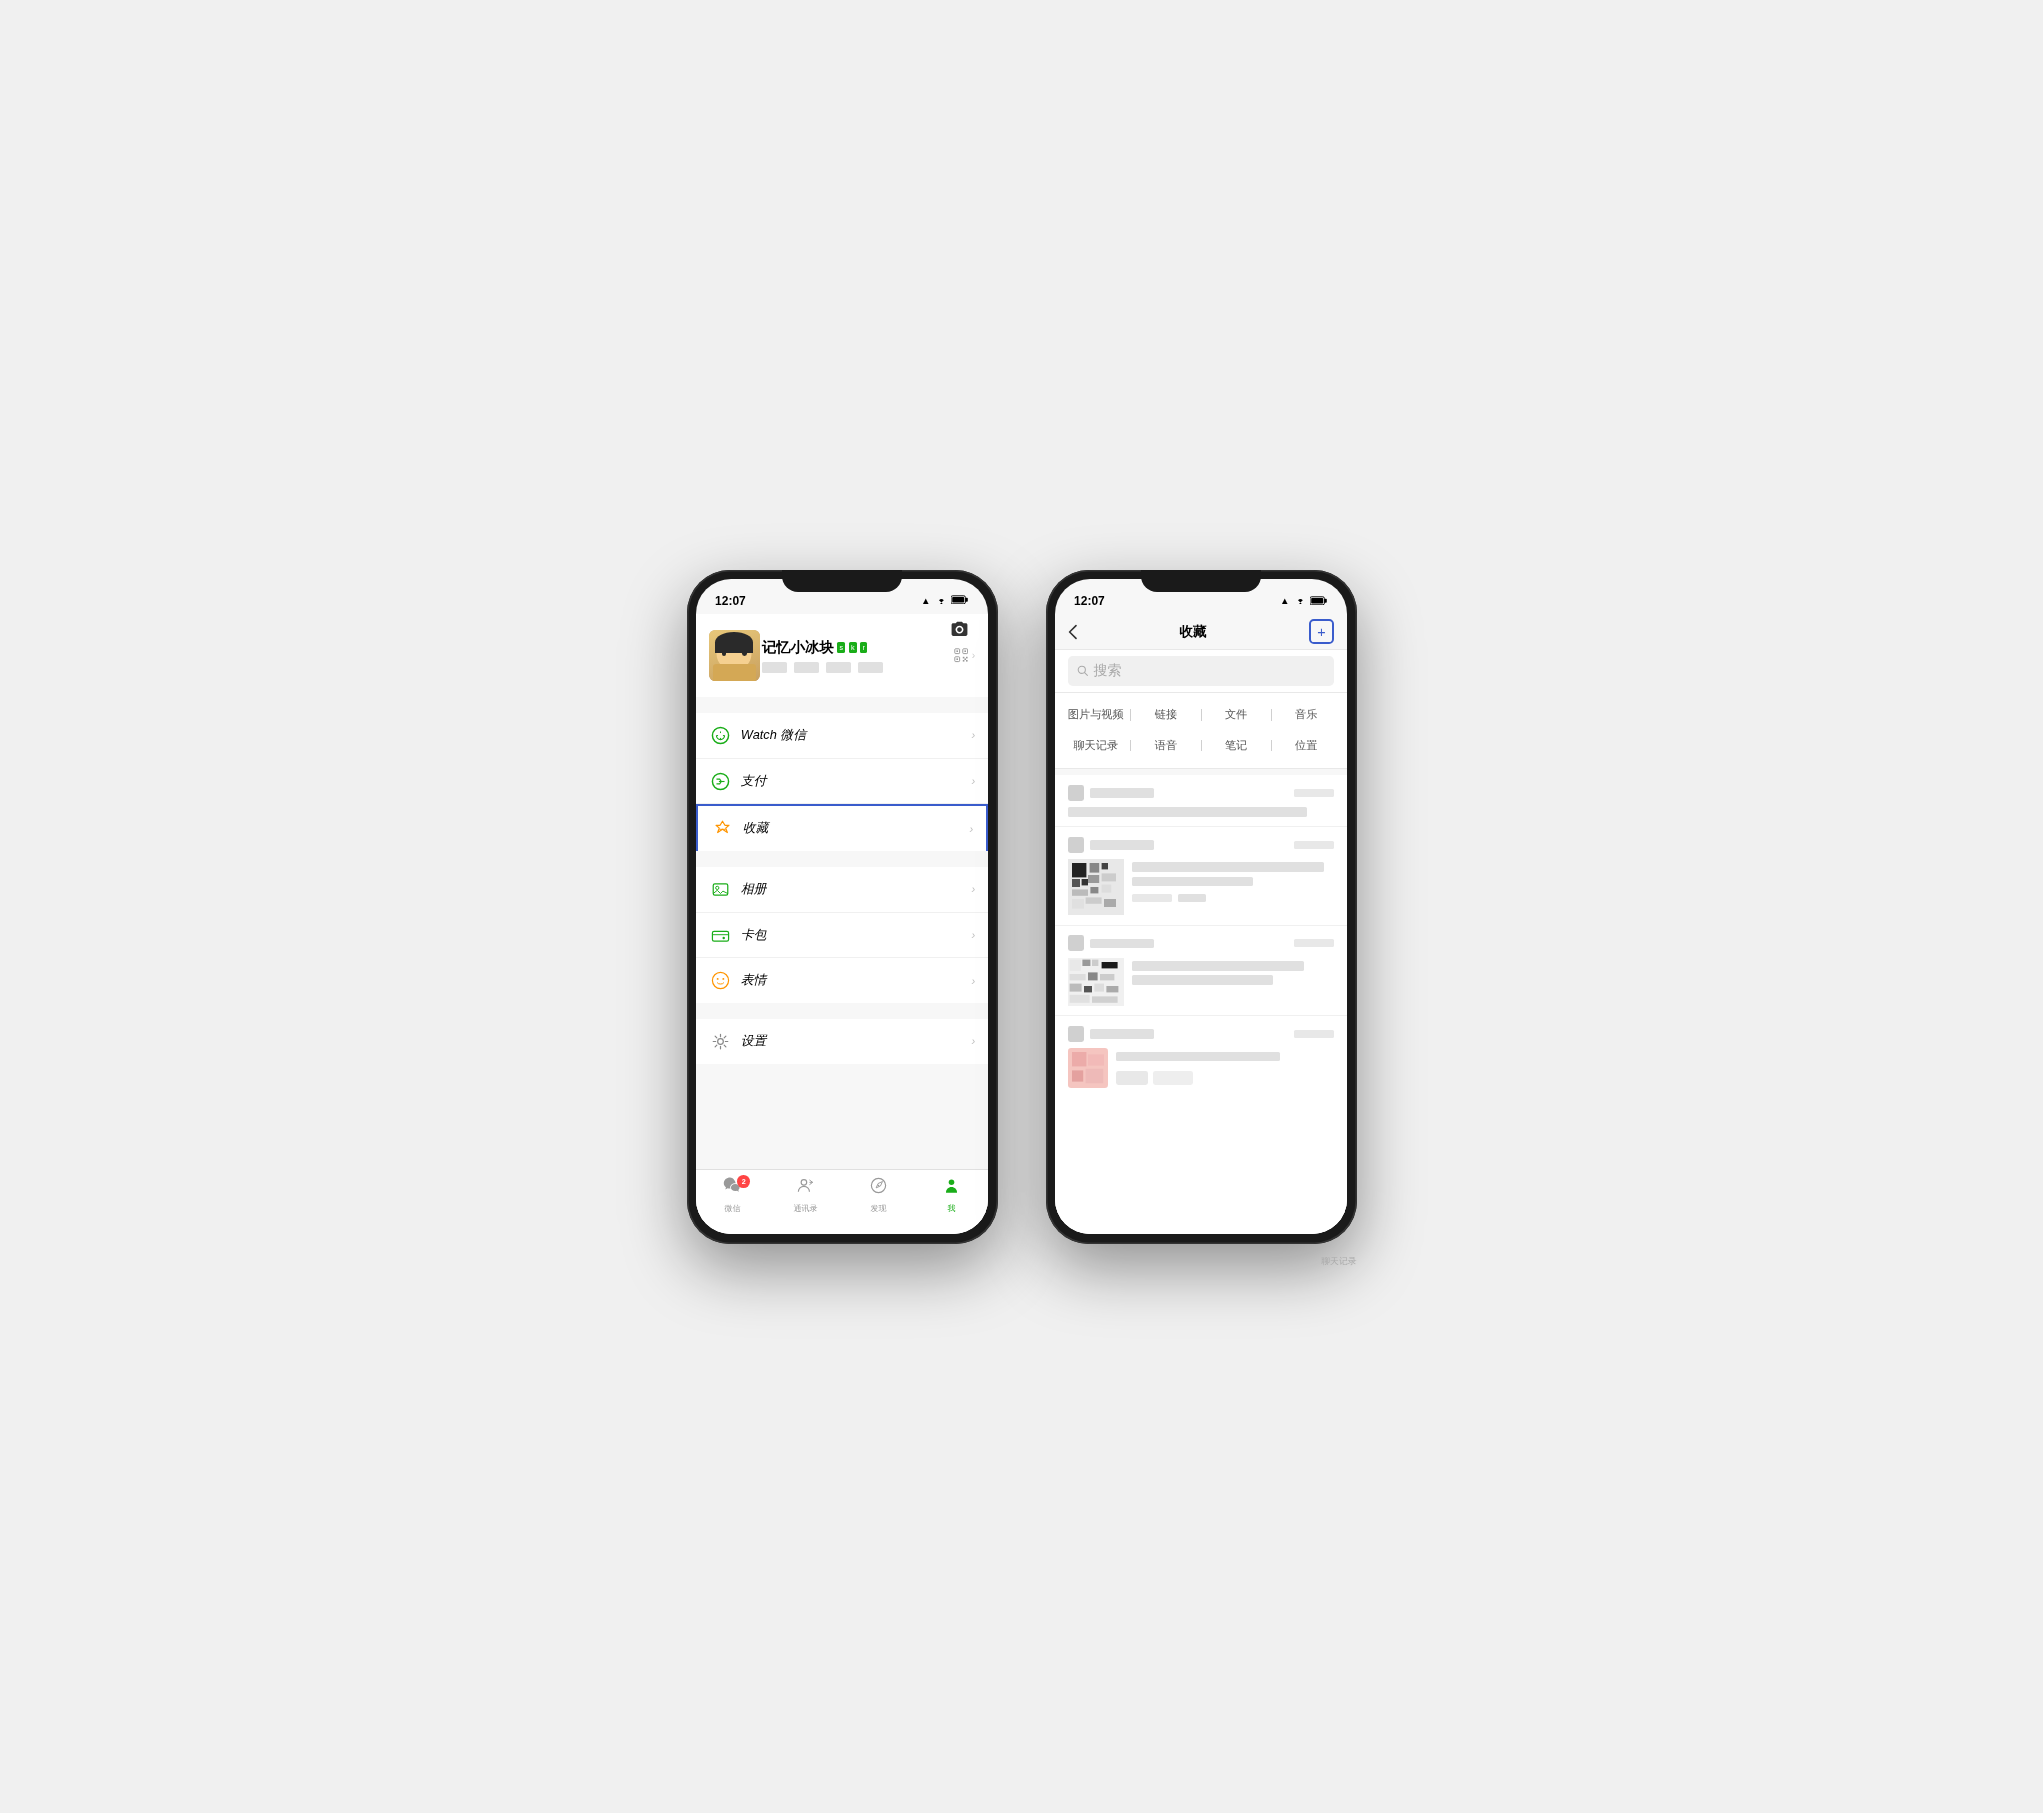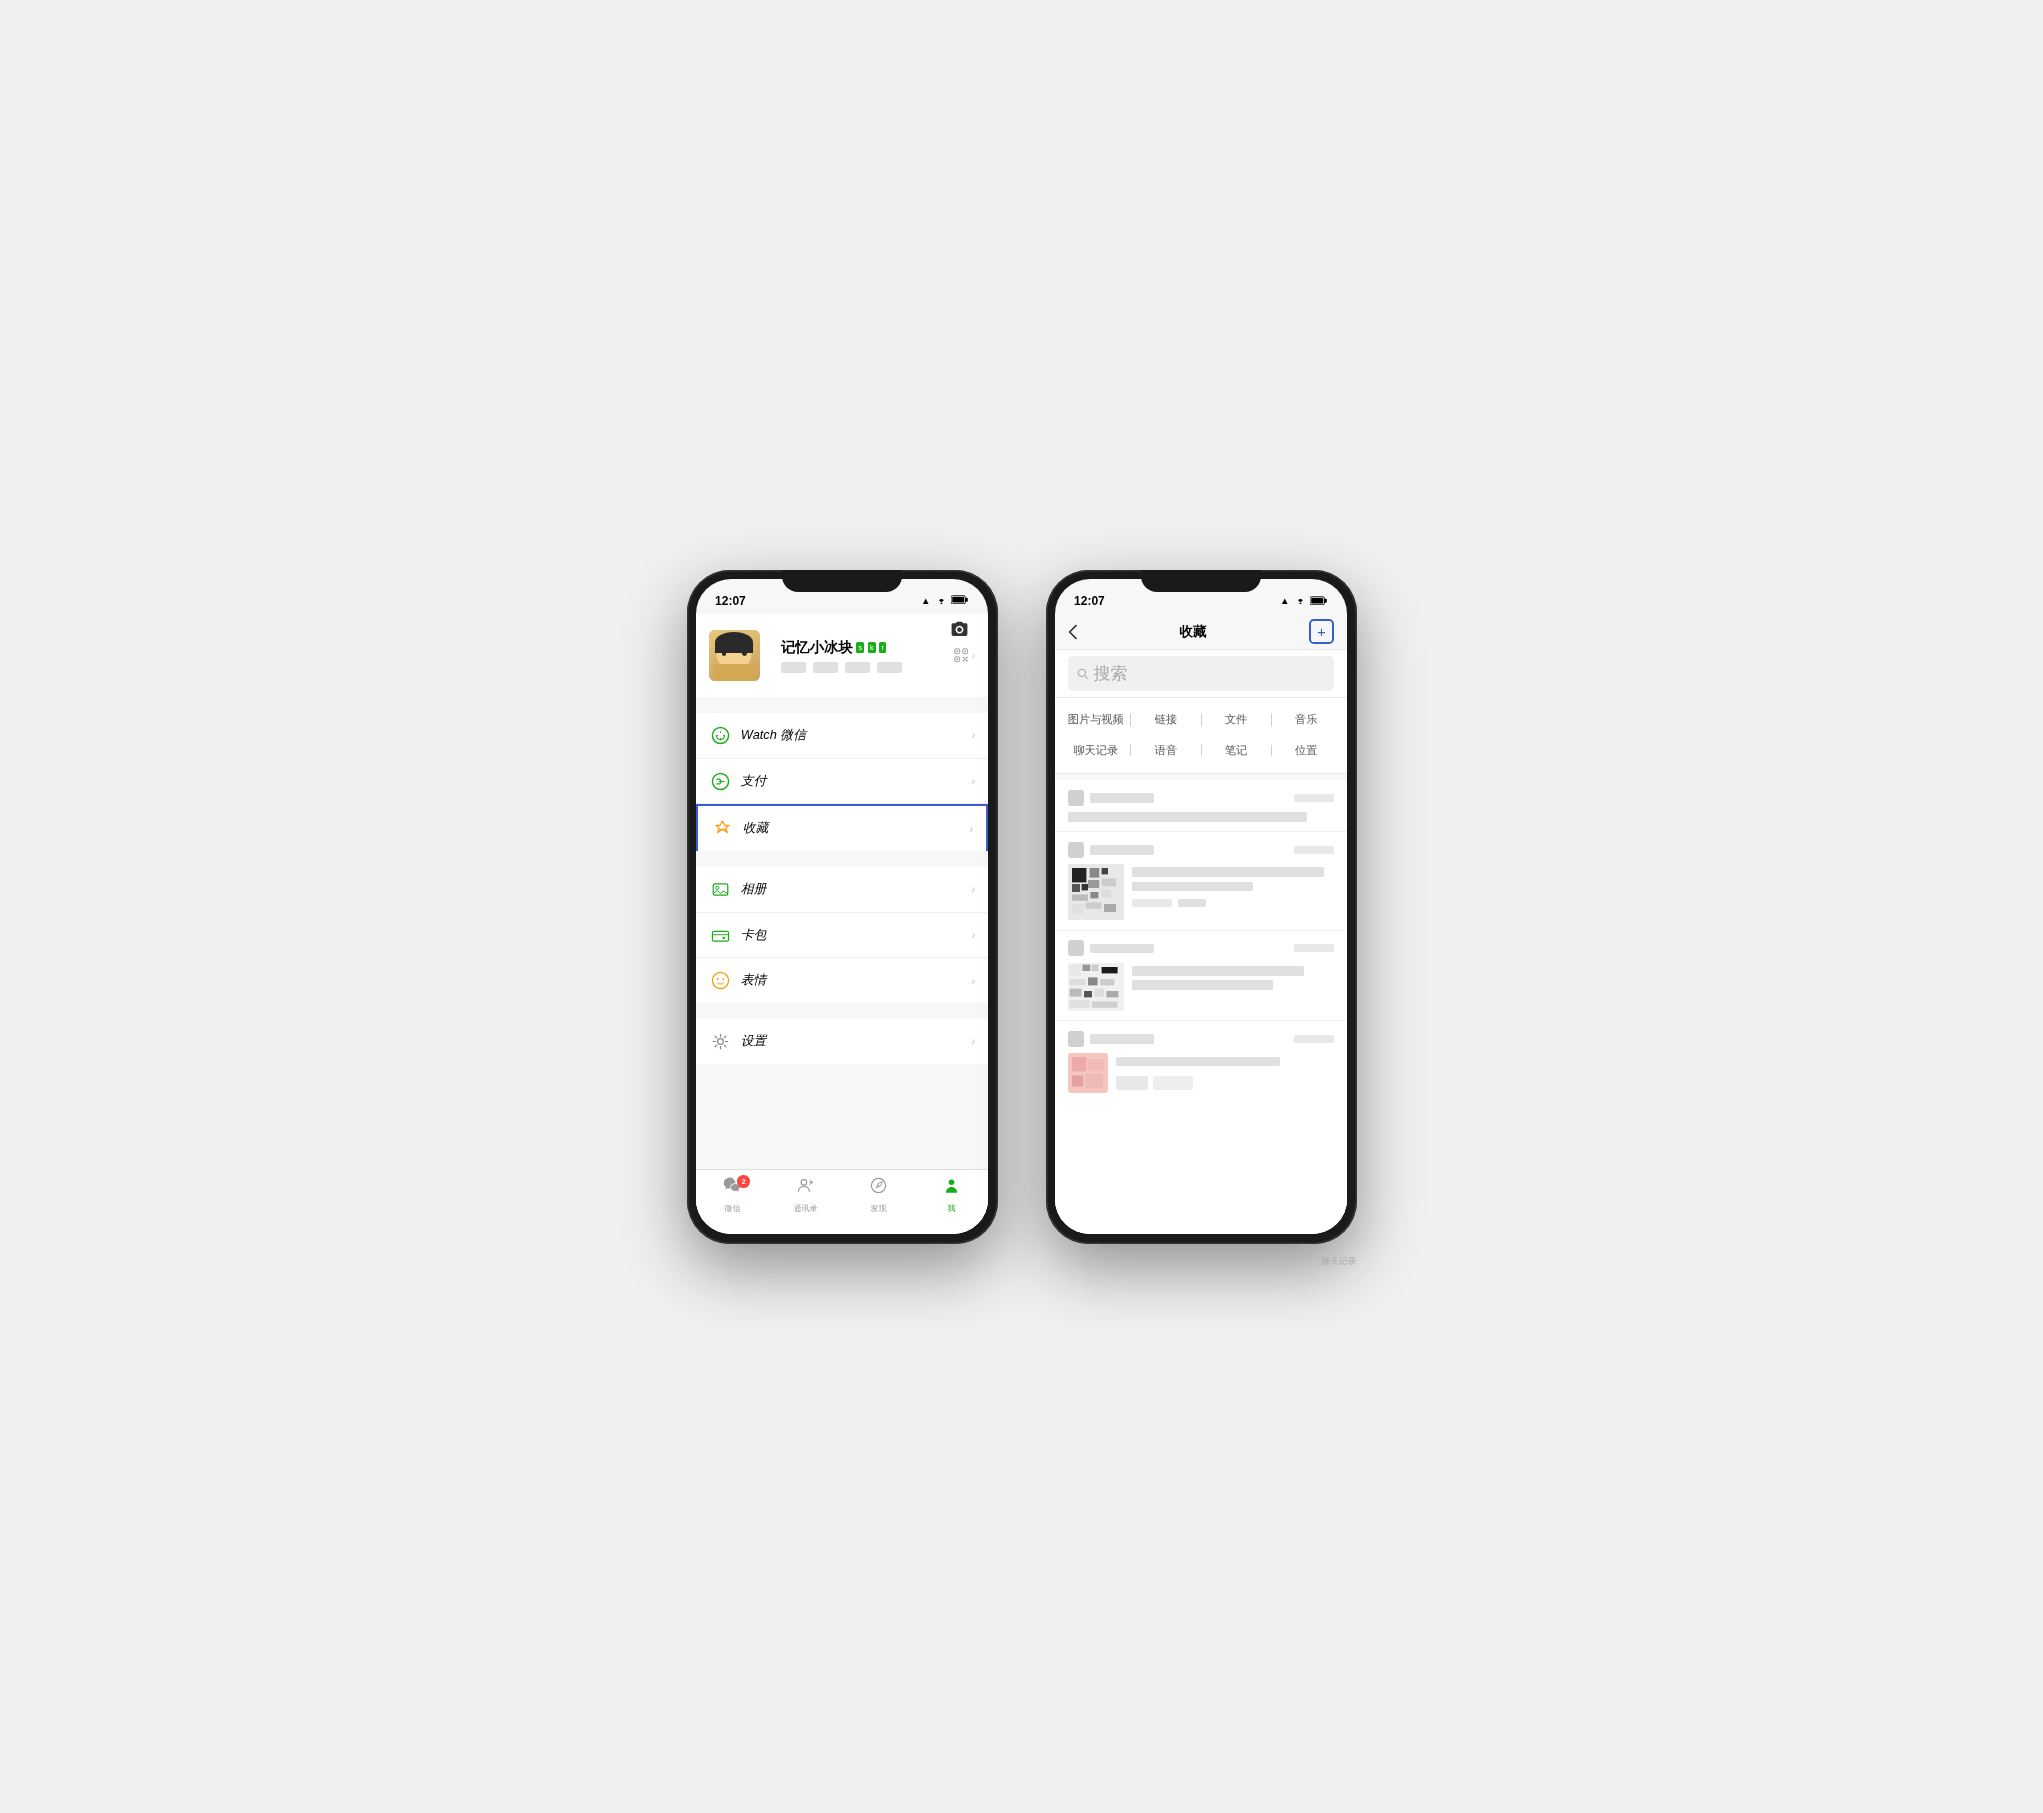--- a/index.html
+++ b/index.html
@@ -98,21 +98,21 @@
       color: #333;
       z-index: 5;
     }
 
     
     .profile-header {
       background: #fff;
       padding: 16px 12.8px 16px;
       display: flex;
       align-items: center;
-      gap: 21px;
+      gap: 2px;
     }
 
     .avatar {
       width: 51px;
       height: 51px;
       border-radius: 6.4px;
       background: #c8a87a;
       overflow: hidden;
       flex-shrink: 0;
       position: relative;
@@ -326,21 +326,21 @@
     .search-input {
       background: #f0f0f0;
       border-radius: 4.8px;
       padding: 5.6px 9.6px;
       display: flex;
       align-items: center;
       gap: 4.8px;
     }
 
     .search-placeholder {
-      font-size: 17px;
+      font-size: 14px;
       color: #aaa;
     }
 
     
     .category-filters {
       background: #fff;
       padding: 8px 6px;
       border-bottom: 0.8px solid #e8e8e8;
     }
 

